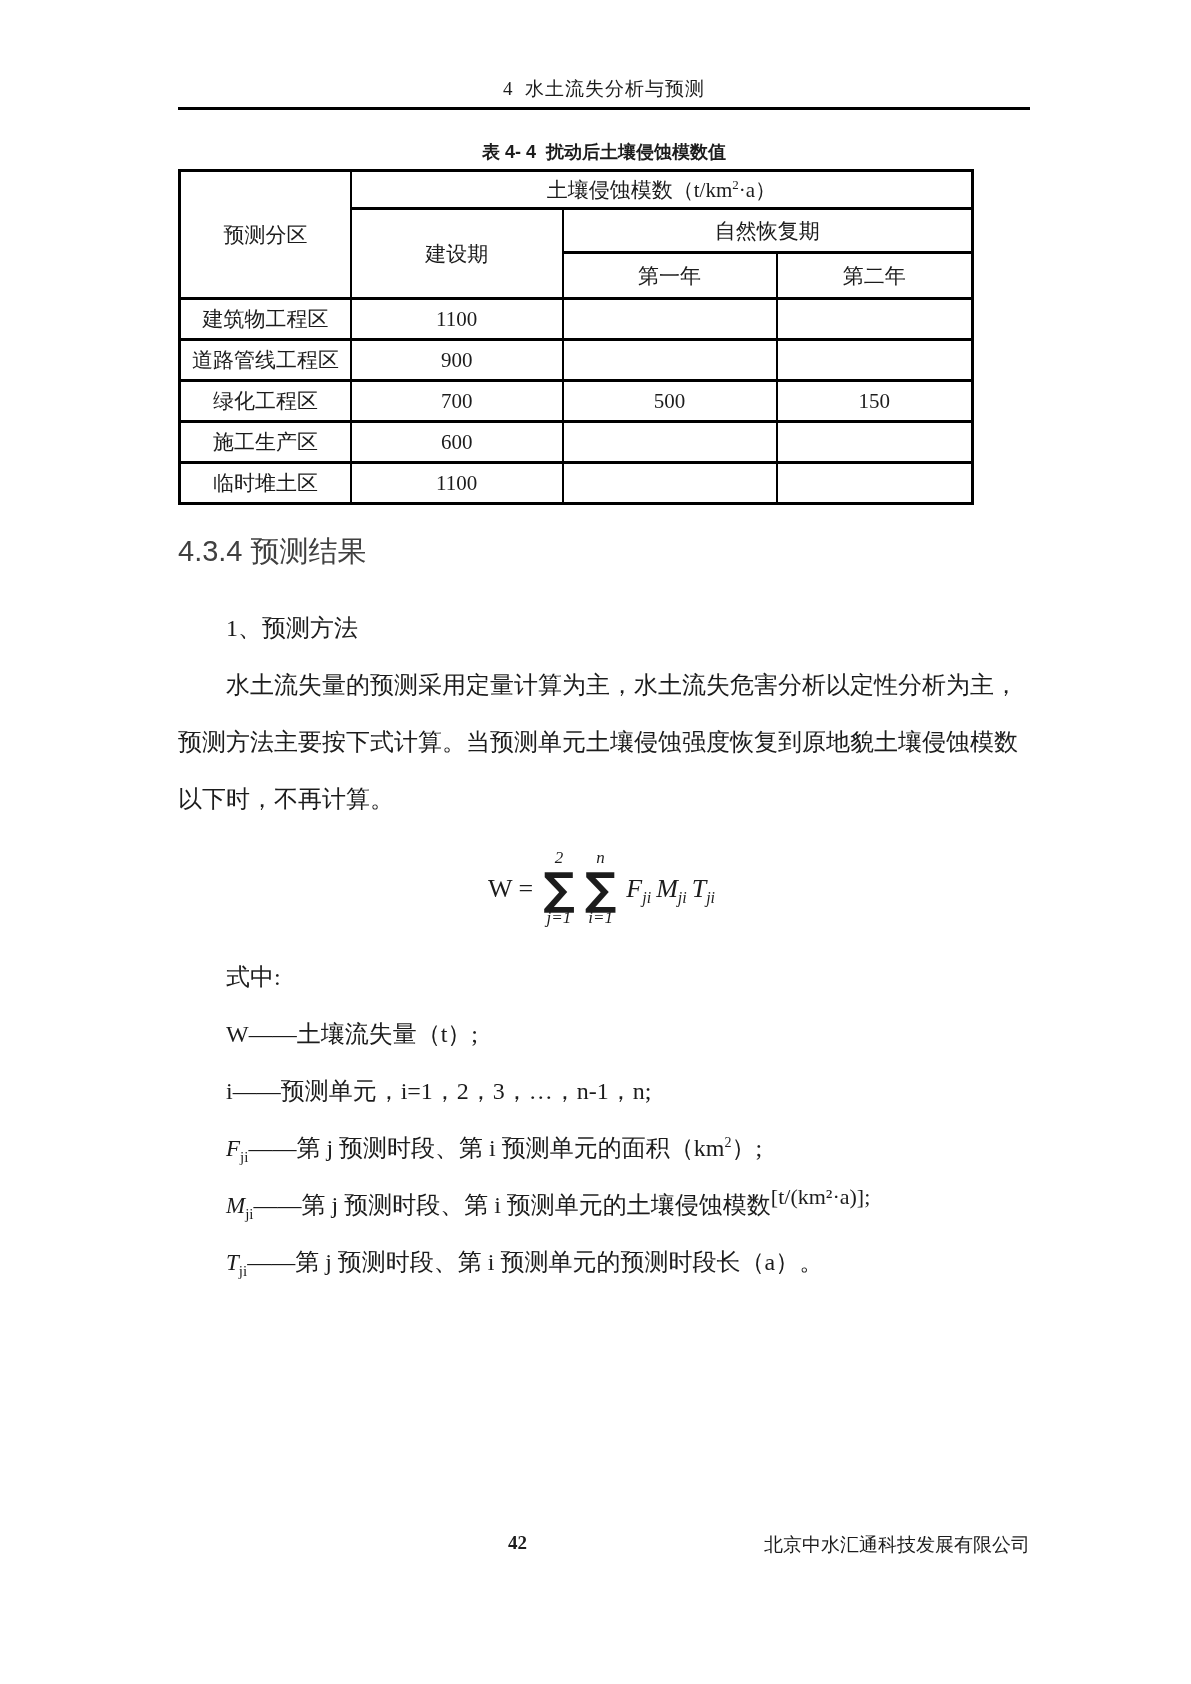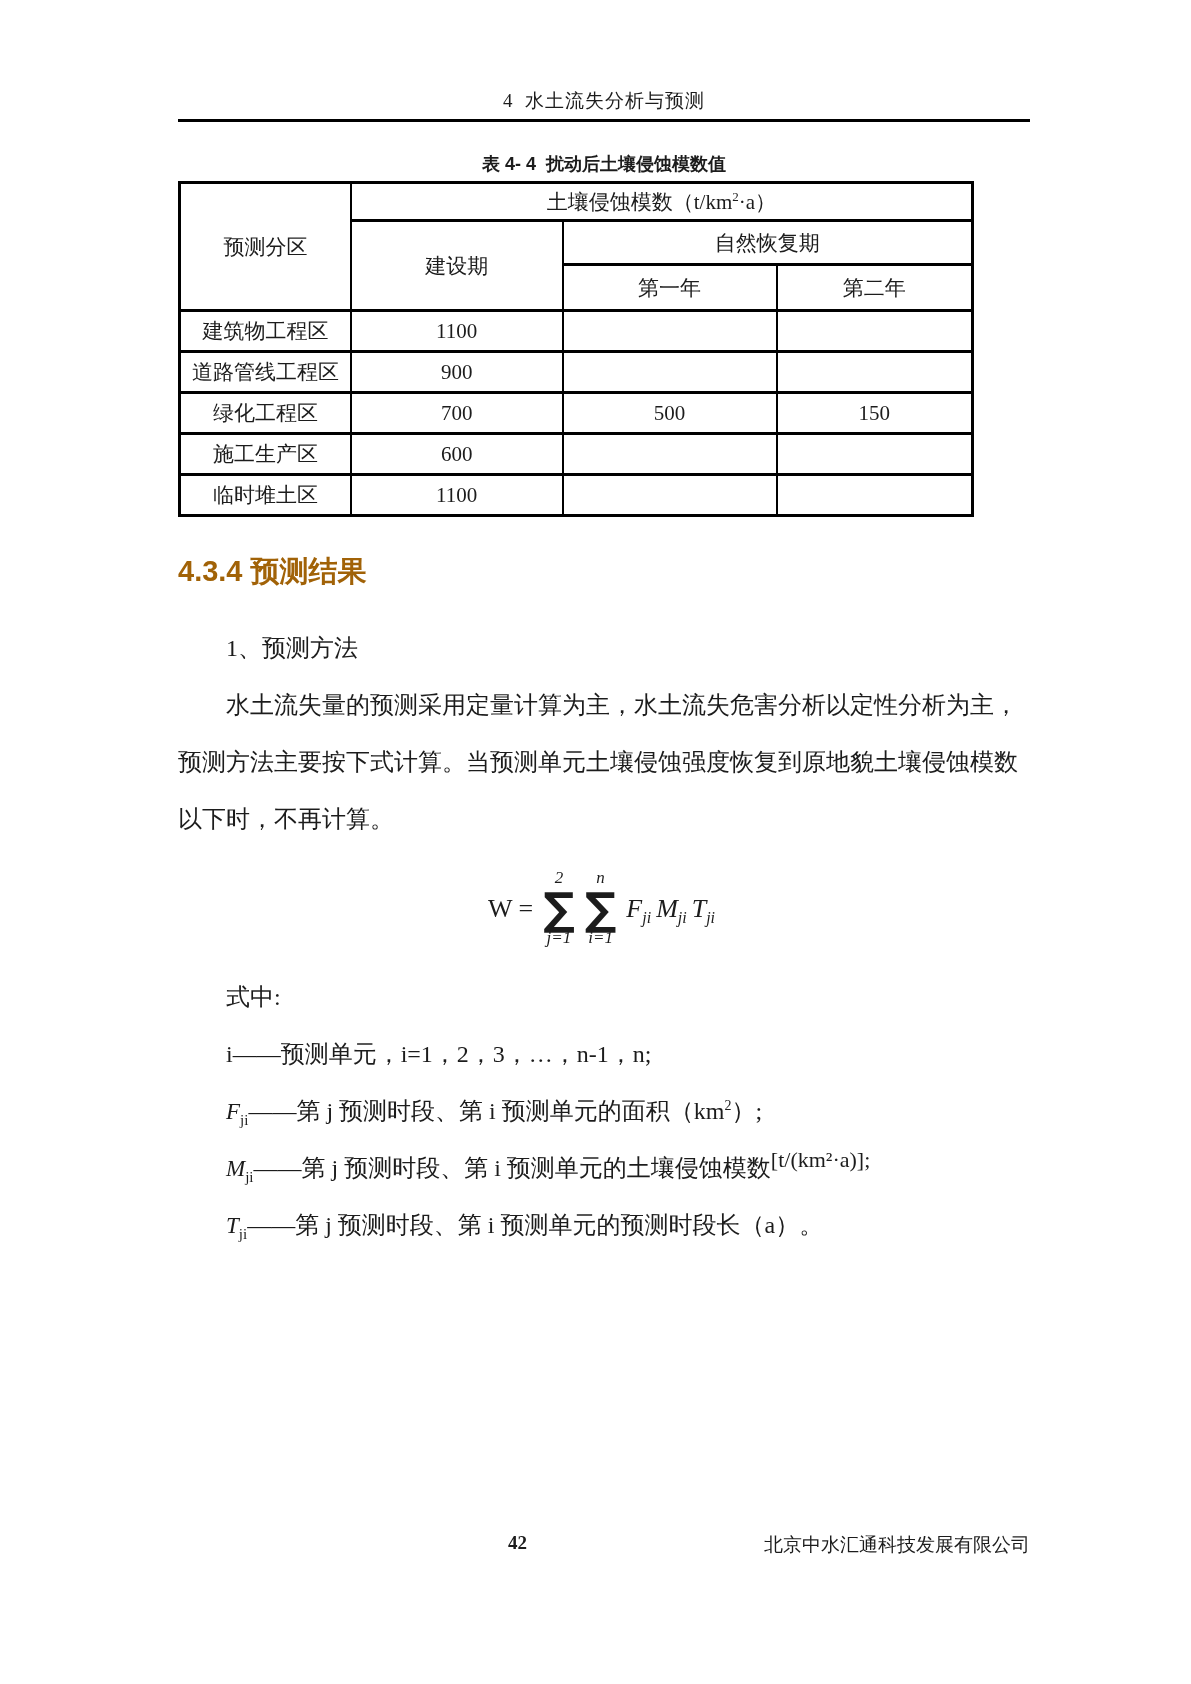--- a/index.html
+++ b/index.html
@@ -5,21 +5,21 @@
   html,body { margin:0; padding:0; background:#888; }
   .page {
     position:relative;
     width:1191px; height:1684px;
     margin:0 auto;
     background:#ffffff;
     color:#1c1c1c;
     font-family:"Liberation Serif","DejaVu Serif",serif;
     overflow:hidden;
   }
-  .content { position:absolute; left:178px; top:16px; width:852px; }
+  .content { position:absolute; left:178px; top:4px; width:852px; }
 
   
   .running-head {
     padding-top:72px;
     text-align:center;
     font-size:19px;
     letter-spacing:1px;
     white-space:pre-wrap;
   }
   .head-rule { margin-top:5px; border-bottom:3px solid #000; height:0; }
@@ -54,25 +54,25 @@
   }
   table.etable { border:3px solid #000; }
   tr.h1 { height:38px; }
   tr.h2 { height:44px; }
   tr.h3 { height:46px; }
   tr.body-row { height:41px; }
   td sup { font-size:13px; }
 
   
   .section-heading {
-    margin-top:35px;
+    margin-top:27px;
     font-family:"Liberation Sans","DejaVu Sans",sans-serif;
-    font-weight:bold;
+    font-weight:normal;
     font-size:29px;
-    color:#a16207;
+    color:#404040;
   }
 
   
   .body-text { margin-top:28px; font-size:24px; line-height:57px; }
   .line { white-space:nowrap; }
   .indent { padding-left:48px; }
 
   
   .formula {
     height:121px;
@@ -217,20 +217,21 @@
           <span class="lim">i=1</span>
         </span>
         <span class="f-terms">
           <span class="term"><span>F</span><sub>ji</sub></span>
           <span class="term"><span>M</span><sub>ji</sub></span>
           <span class="term"><span>T</span><sub>ji</sub></span>
         </span>
       </div>
 
       <div class="line indent">式中:</div>
+      <div class="line indent">W——土壤流失量（t）;</div>
       <div class="line indent">i——预测单元，i=1，2，3，…，n-1，n;</div>
       <div class="line indent"><span class="def-sym">F</span><sub class="def-sub">ji</sub><span>——第 j 预测时段、第 i 预测单元的面积（km</span><sup class="def-sup">2</sup><span>）;</span></div>
       <div class="line indent"><span class="def-sym">M</span><sub class="def-sub">ji</sub><span>——第 j 预测时段、第 i 预测单元的土壤侵蚀模数</span><span class="math-raise">[t/(km²·a)];</span></div>
       <div class="line indent"><span class="def-sym">T</span><sub class="def-sub">ji</sub><span>——第 j 预测时段、第 i 预测单元的预测时段长（a）。</span></div>
     </div>
 
   </div>
 
   <div class="footer">
     <span class="pgnum">42</span>

